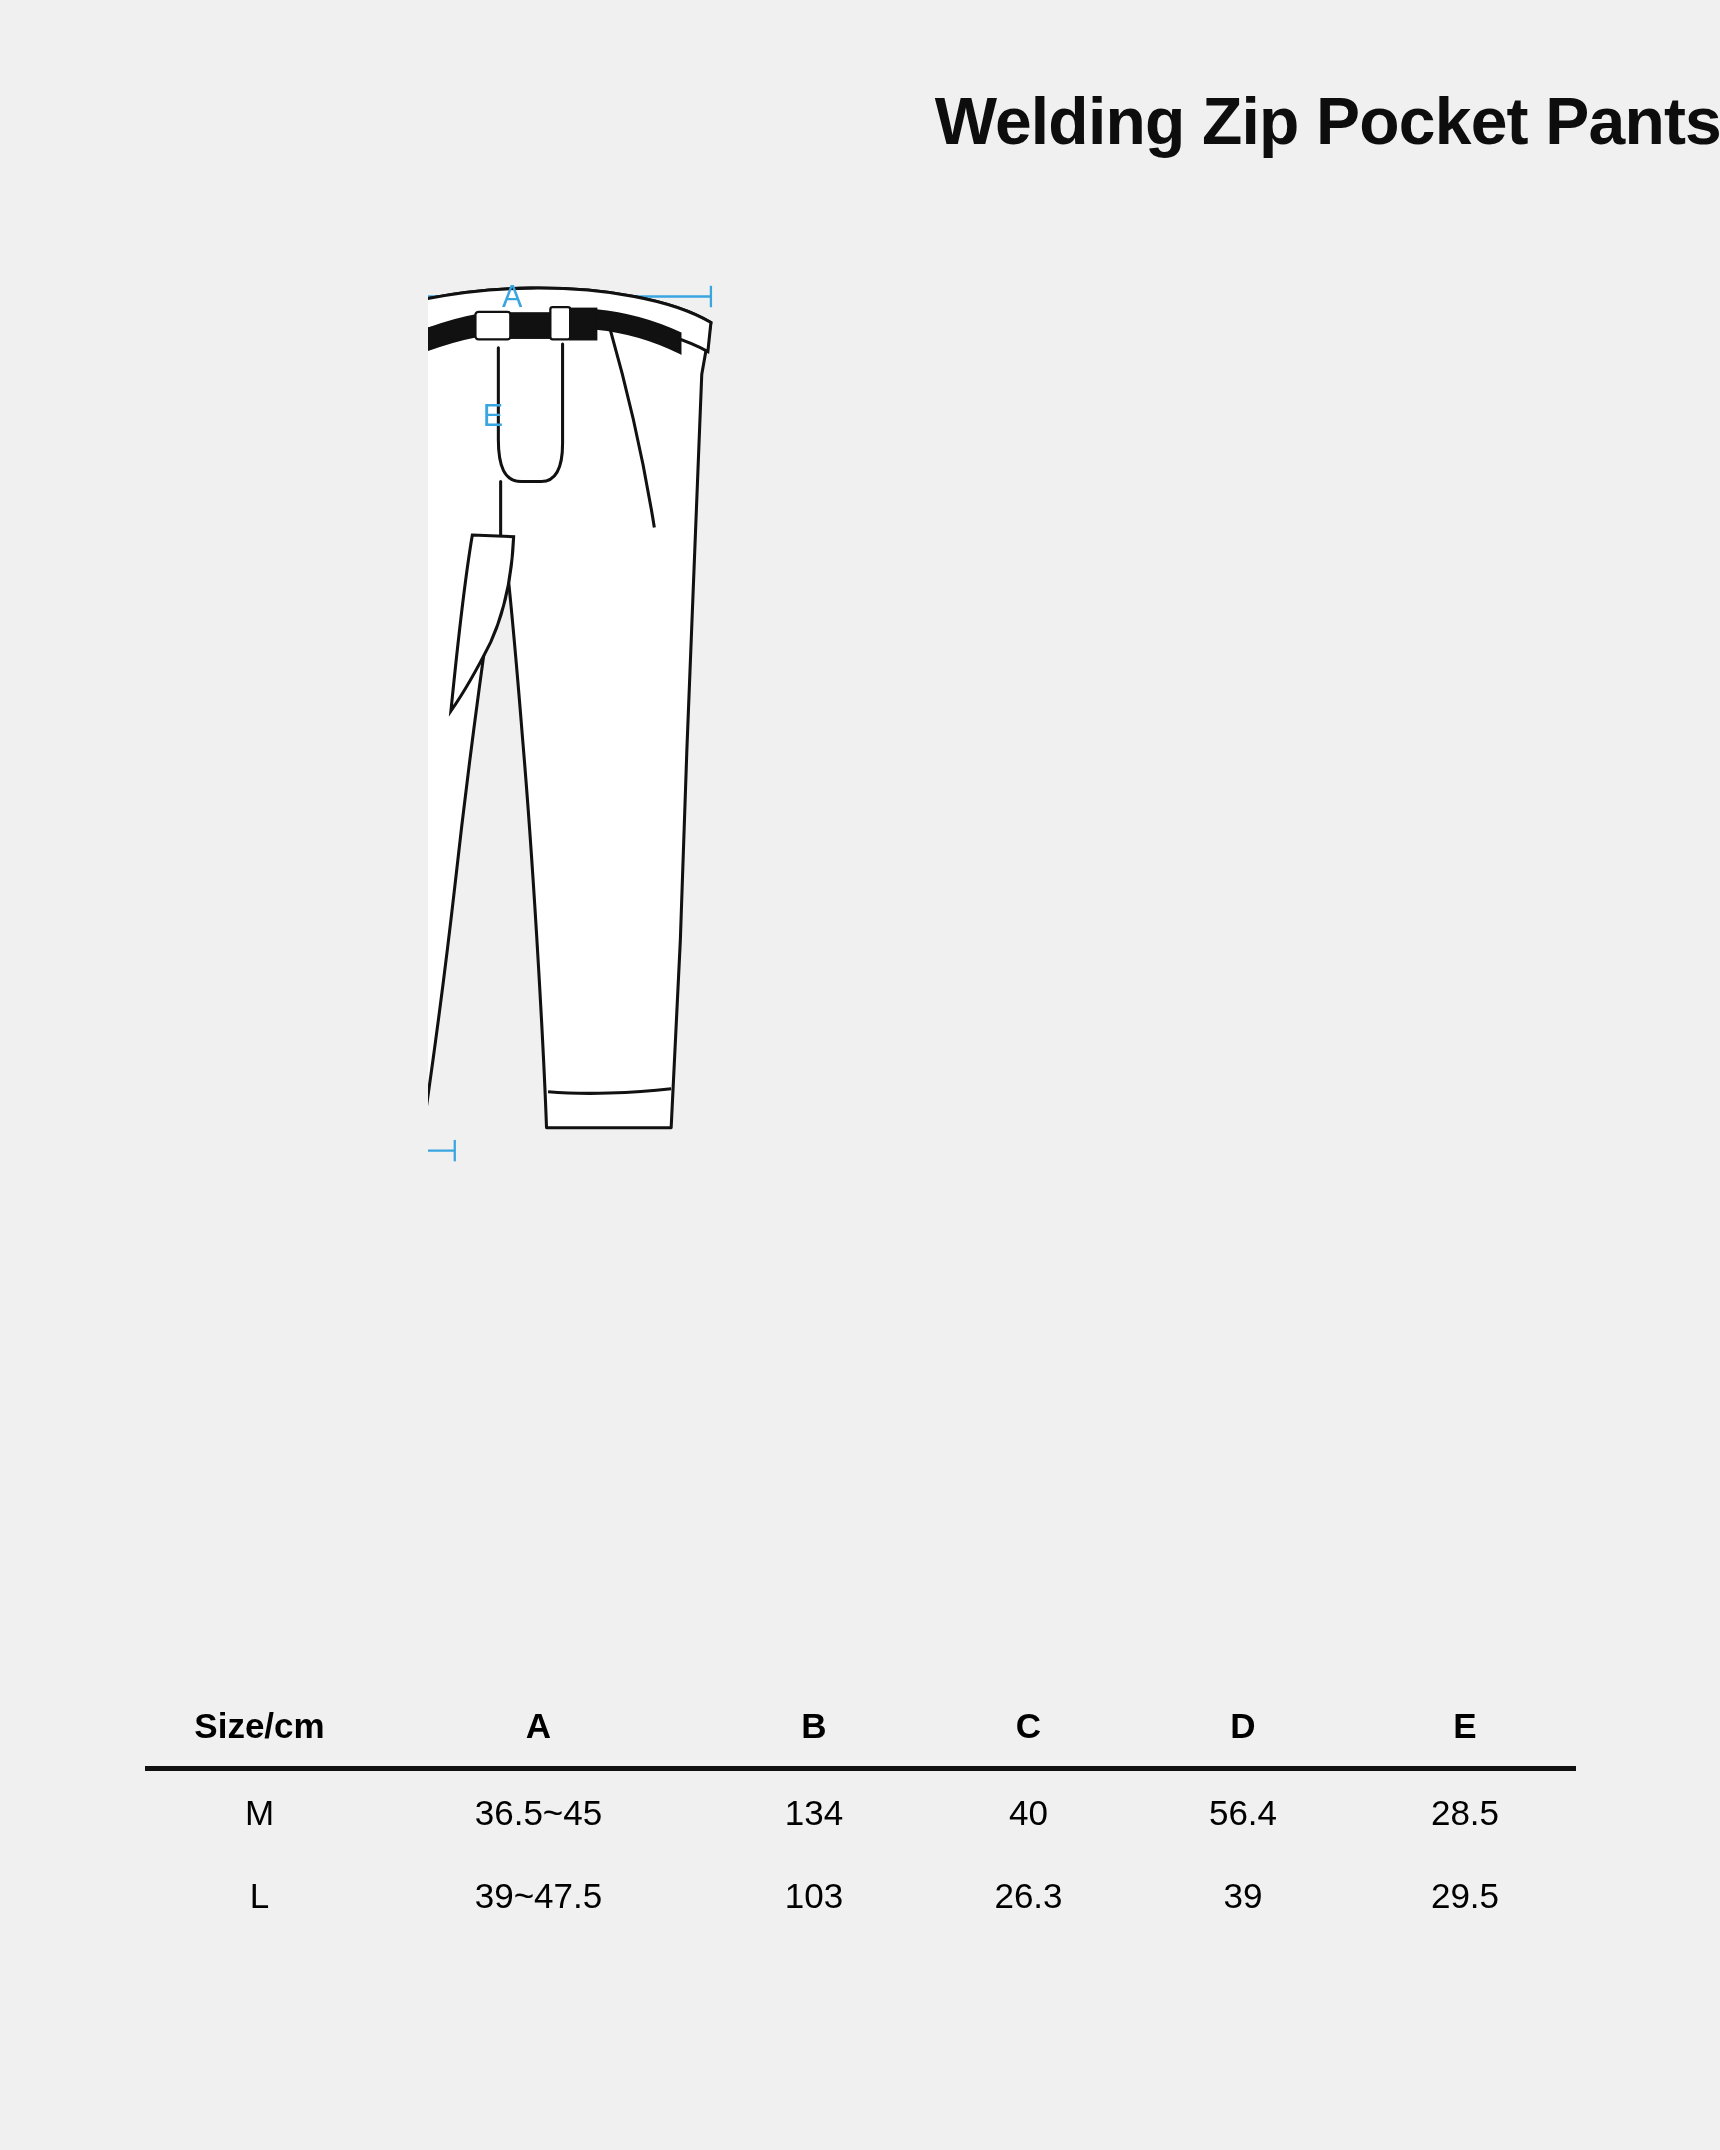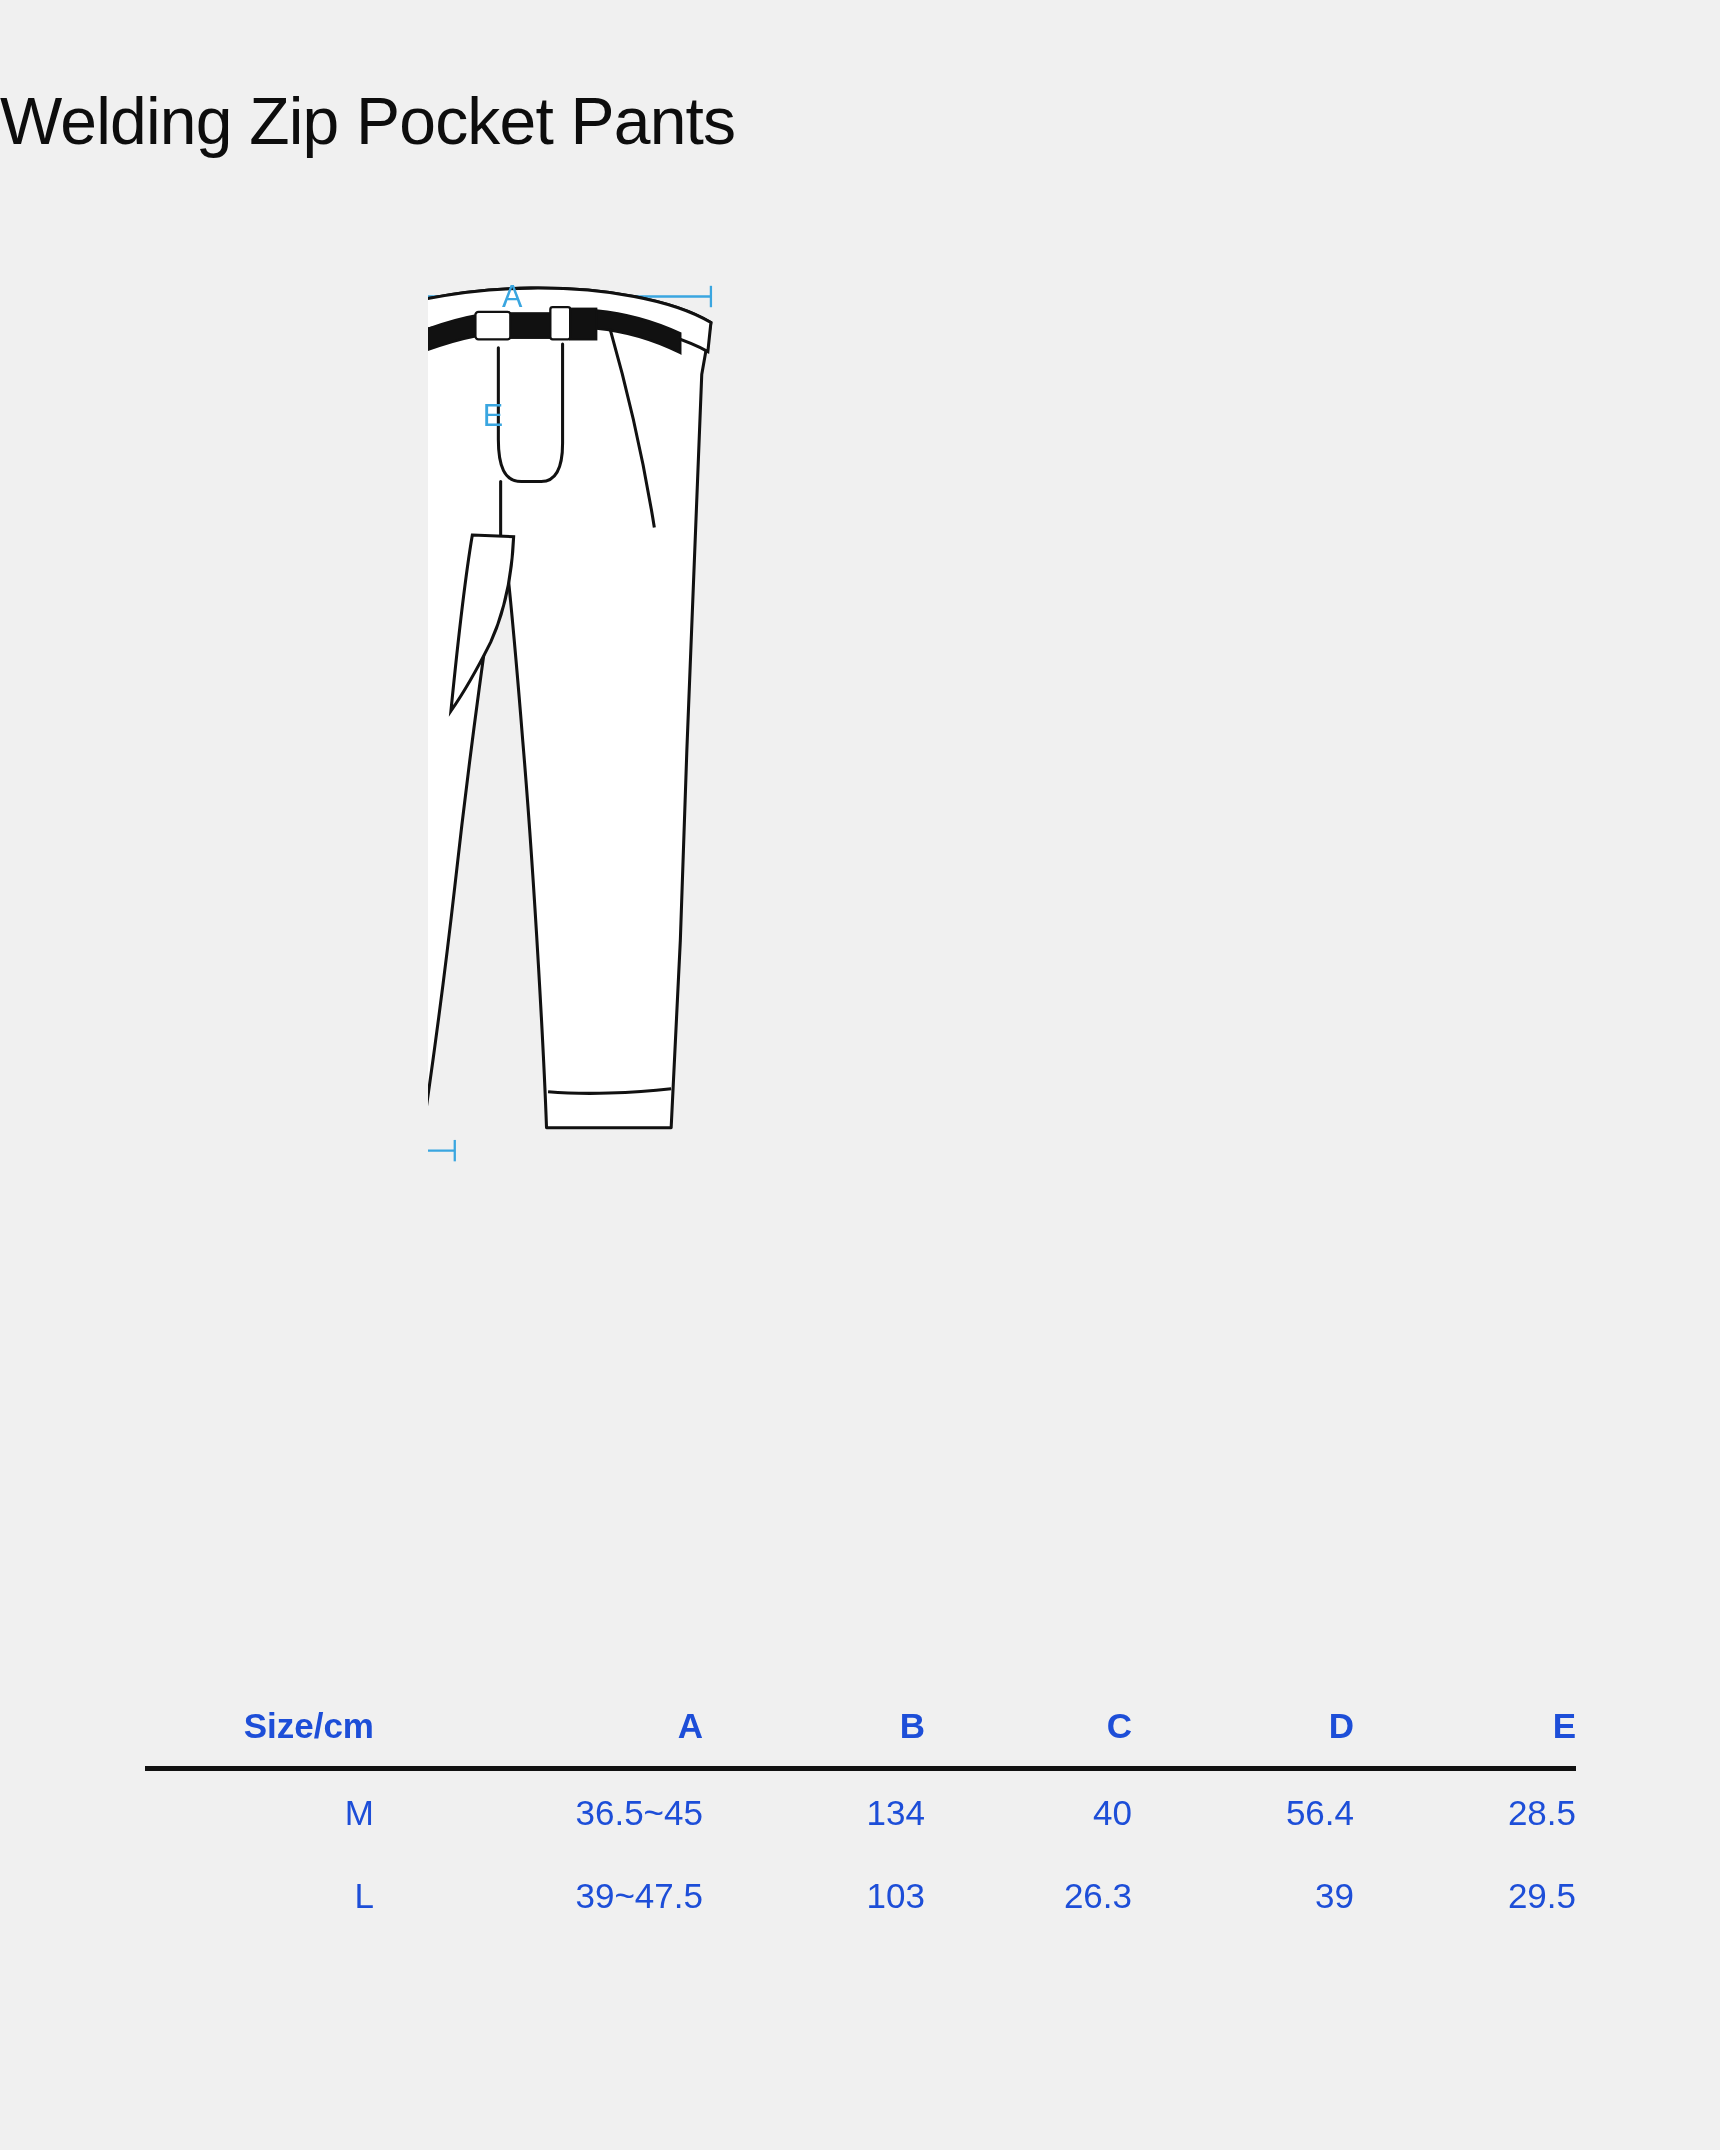--- a/index.html
+++ b/index.html
@@ -19,23 +19,23 @@
     position: relative;
     width: 1721px;
     height: 2151px;
     background: #f0f0f0;
   }
   .title {
     position: absolute;
     top: 83px;
     left: 0;
     width: 1721px;
-    text-align: left;
+    text-align: right;
     font-size: 66px;
-    font-weight: 400;
+    font-weight: 700;
     letter-spacing: -0.8px;
     color: #0d0d0d;
   }
   .diagram {
     position: absolute;
     top: 252px;
     left: 428px;
     width: 887px;
     height: 1392px;
   }
@@ -47,24 +47,24 @@
     left: 145px;
     top: 1706px;
     width: 1430px;
   }
   table.sizes {
     border-collapse: collapse;
     width: 100%;
     table-layout: fixed;
   }
   table.sizes th, table.sizes td {
-    text-align: right;
+    text-align: center;
     font-size: 35px;
     font-weight: 400;
-    color: #1d4ed8;
+    color: #000000;
     padding: 0;
   }
   table.sizes thead th {
     font-weight: 700;
     font-size: 35px;
     padding-bottom: 20px;
   }
   table.sizes thead tr {
     border-bottom: 5.4px solid #111;
   }

